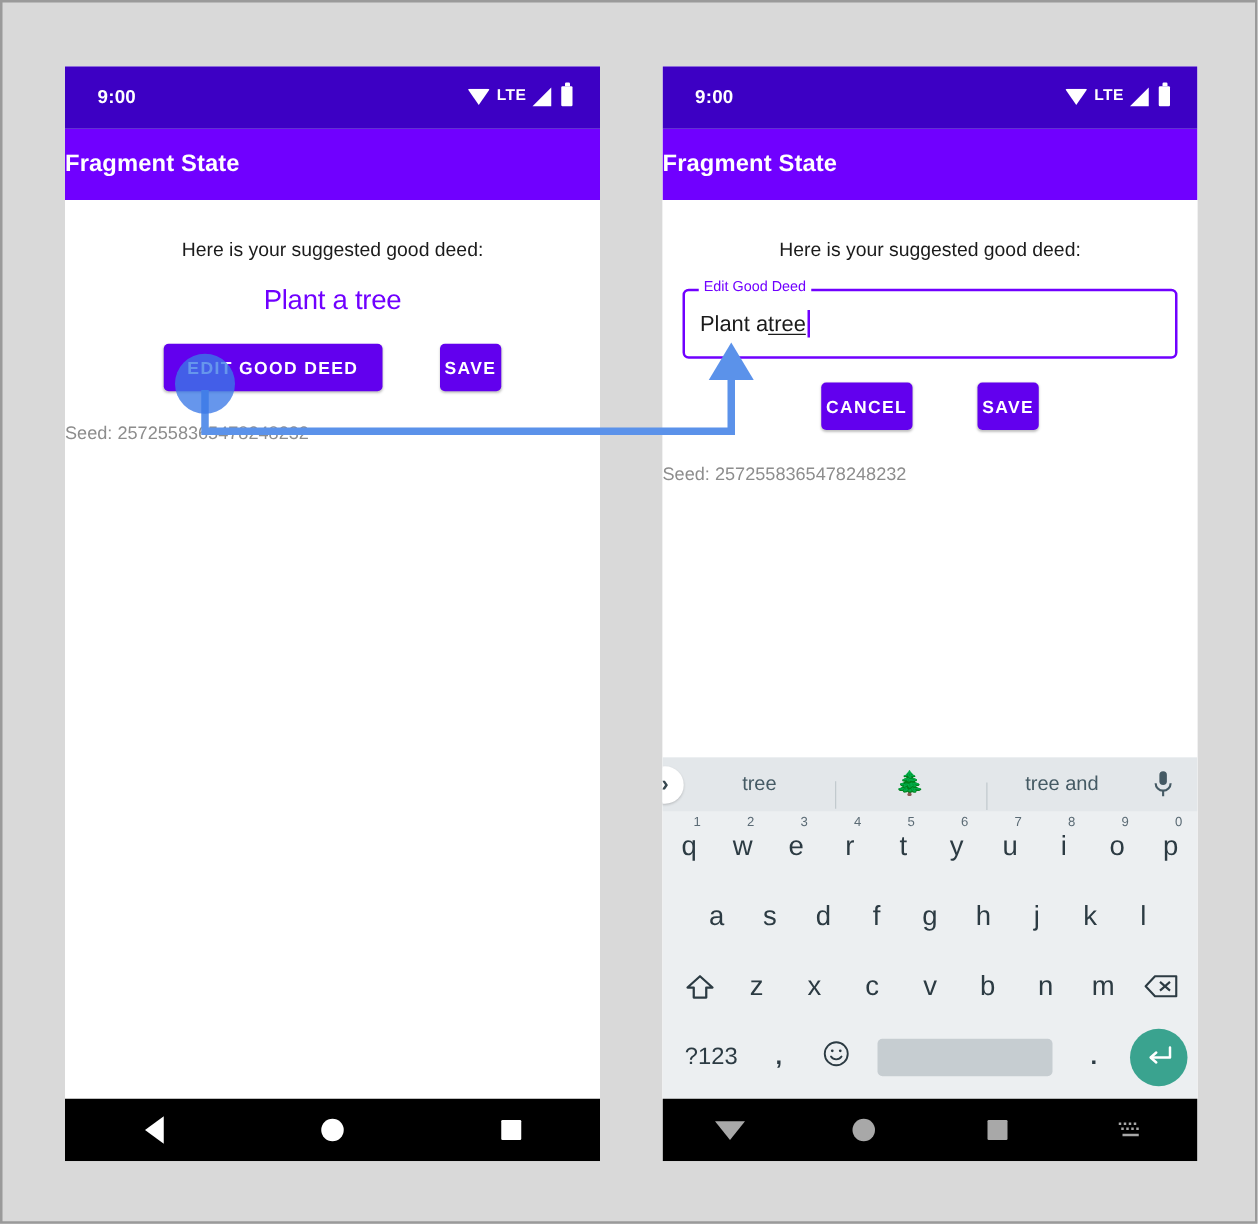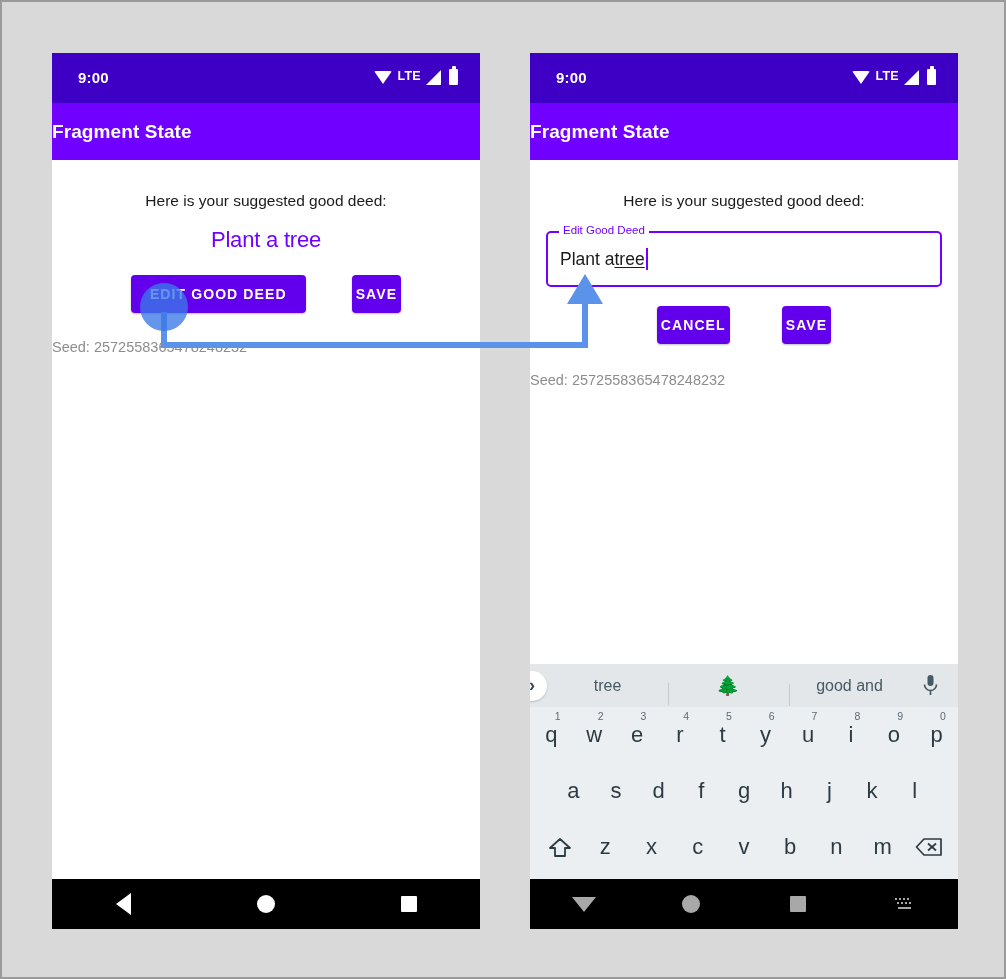--- a/index.html
+++ b/index.html
@@ -490,21 +490,21 @@
 
       <div class="seed right">Seed: 2572558365478248232</div>
     </div>
 
     <div class="keyboard">
 
       <div class="sugg-bar">
         <div class="sugg-chevron">›</div>
         <div class="sugg-item">tree</div>
         <div class="sugg-item sugg-emoji">🌲</div>
-        <div class="sugg-item">good and</div>
+        <div class="sugg-item">tree and</div>
         <div class="sugg-mic">
           <svg width="17" height="23" viewBox="0 0 17 23">
             <rect x="5.5" y="1" width="6" height="11" rx="3" fill="#455a64"></rect>
             <path d="M2.5 10.5a6 6 0 0 0 12 0" fill="none" stroke="#455a64" stroke-width="1.7"></path>
             <line x1="8.5" y1="16.5" x2="8.5" y2="21" stroke="#455a64" stroke-width="1.7"></line>
           </svg>
         </div>
       </div>
 
       <div class="kb-row">
@@ -551,20 +551,42 @@
           <span class="del-glyph">
             <svg width="28" height="20" viewBox="0 0 28 20">
               <path d="M9 2 L26 2 L26 18 L9 18 L1.5 10 Z" fill="none" stroke="#2c3b43" stroke-width="1.7" stroke-linejoin="round"></path>
               <line x1="13" y1="6.5" x2="21" y2="13.5" stroke="#2c3b43" stroke-width="1.7"></line>
               <line x1="21" y1="6.5" x2="13" y2="13.5" stroke="#2c3b43" stroke-width="1.7"></line>
             </svg>
           </span>
         </div>
       </div>
 
+      <div class="kb-row bottom">
+        <div class="key-sym">?123</div>
+        <div class="key-comma">,</div>
+        <div class="key-emoji">
+          <svg width="22" height="22" viewBox="0 0 22 22">
+            <circle cx="11" cy="11" r="9.2" fill="none" stroke="#2c3b43" stroke-width="1.5"></circle>
+            <circle cx="7.8" cy="8.6" r="1.1" fill="#2c3b43"></circle>
+            <circle cx="14.2" cy="8.6" r="1.1" fill="#2c3b43"></circle>
+            <path d="M6.8 13.2a5 5 0 0 0 8.4 0" fill="none" stroke="#2c3b43" stroke-width="1.5" stroke-linecap="round"></path>
+          </svg>
+        </div>
+        <div class="key-space"></div>
+        <div class="key-period">.</div>
+        <div class="key-enter">
+          <span>
+            <svg width="24" height="20" viewBox="0 0 24 20">
+              <path d="M21 4 L21 12 L6 12" fill="none" stroke="#ffffff" stroke-width="2" stroke-linecap="round" stroke-linejoin="round"></path>
+              <path d="M10 8 L5.5 12 L10 16" fill="none" stroke="#ffffff" stroke-width="2" stroke-linecap="round" stroke-linejoin="round"></path>
+            </svg>
+          </span>
+        </div>
+      </div>
     </div>
 
     <div class="navbar">
       <div class="nav-slot">
           <div class="nav-down"></div>
         </div>
       <div class="nav-slot">
           <div class="nav-home dim"></div>
         </div>
       <div class="nav-slot">

